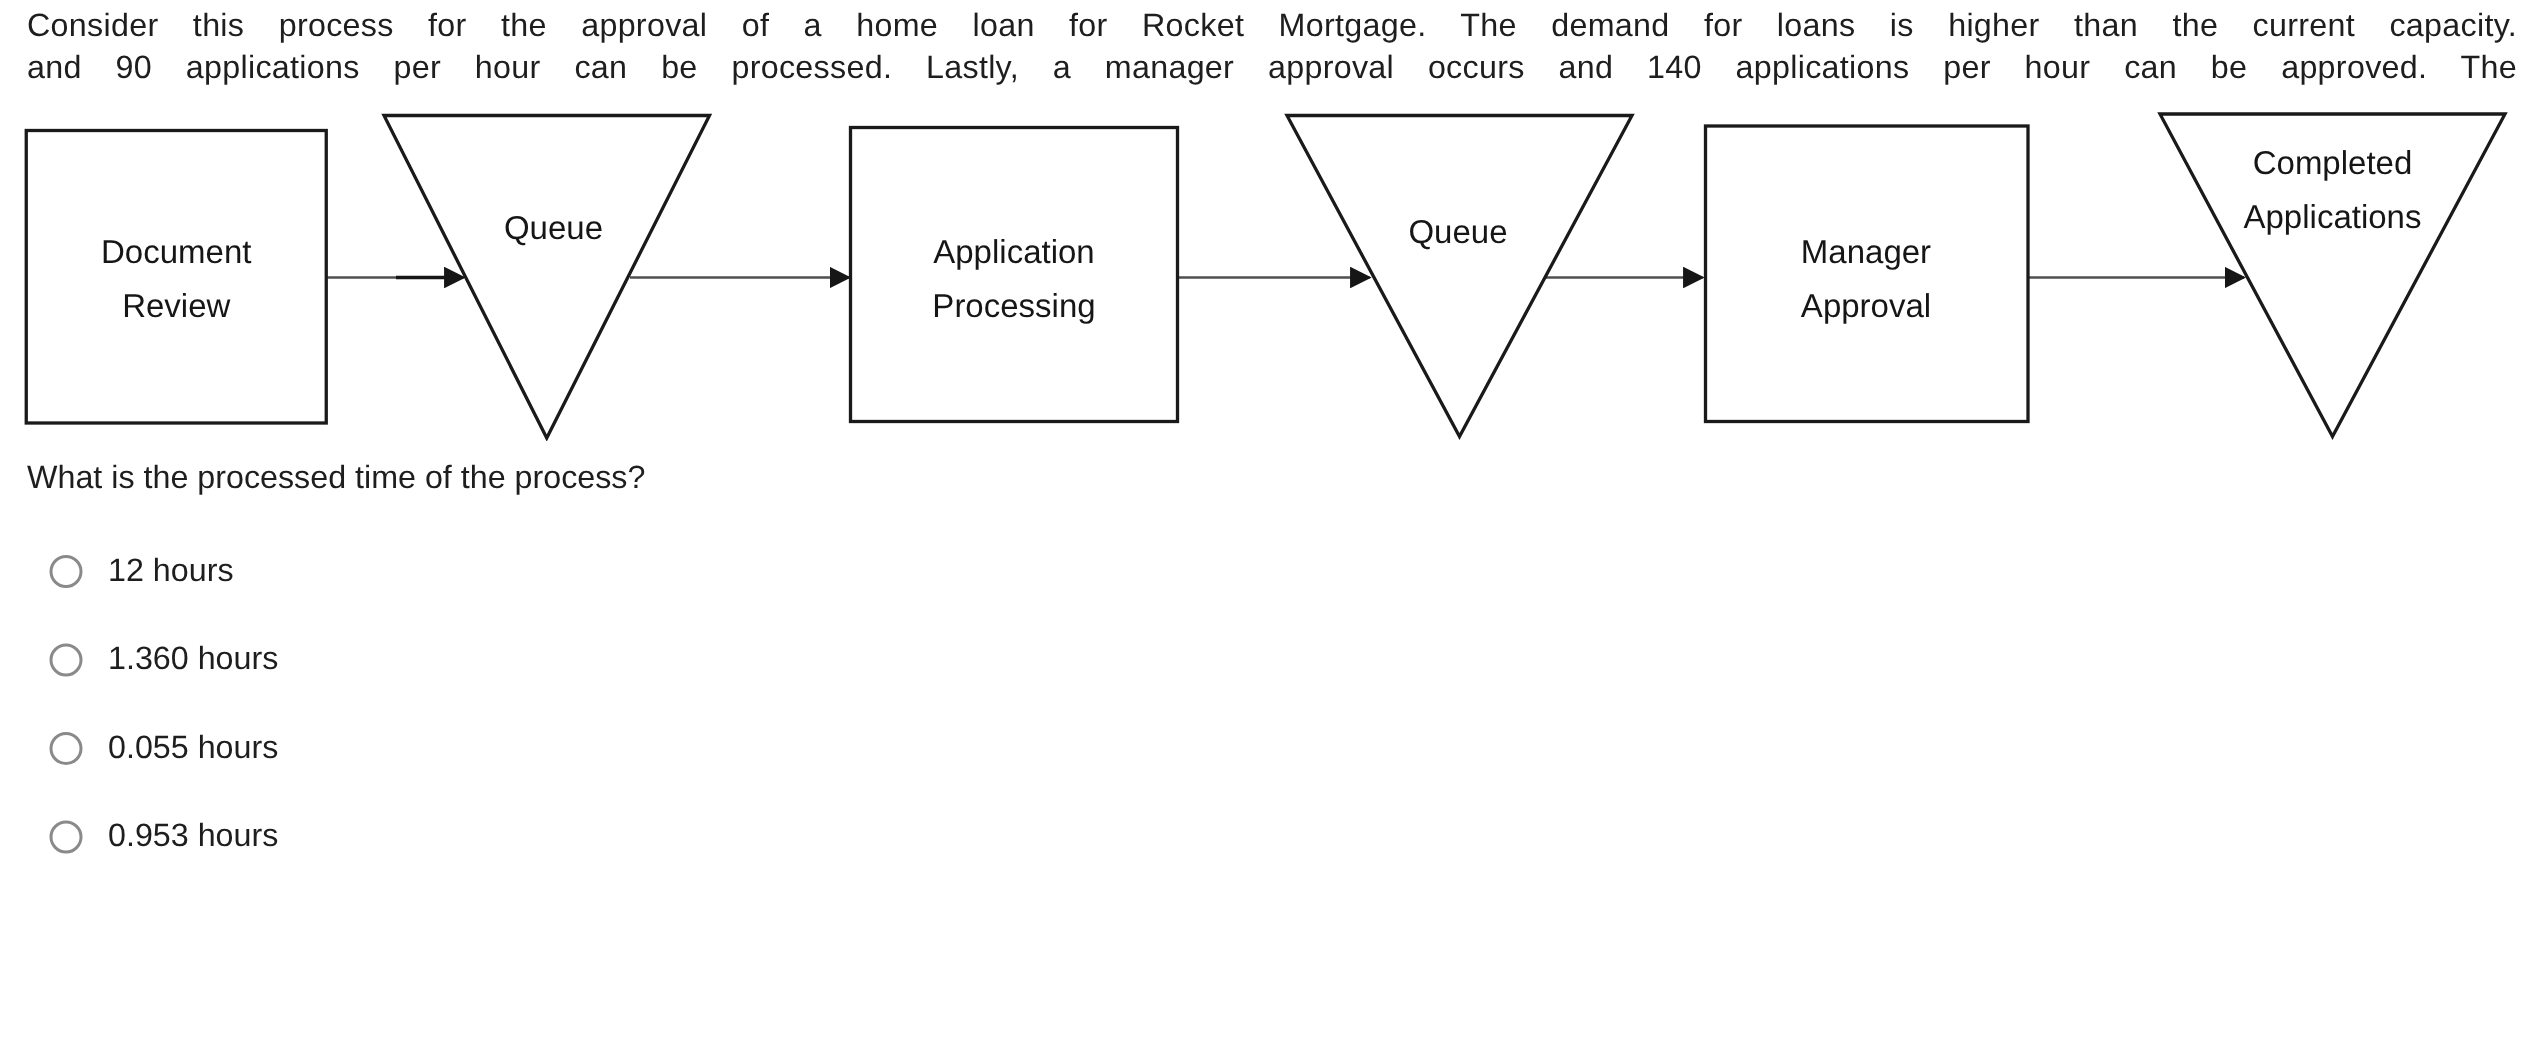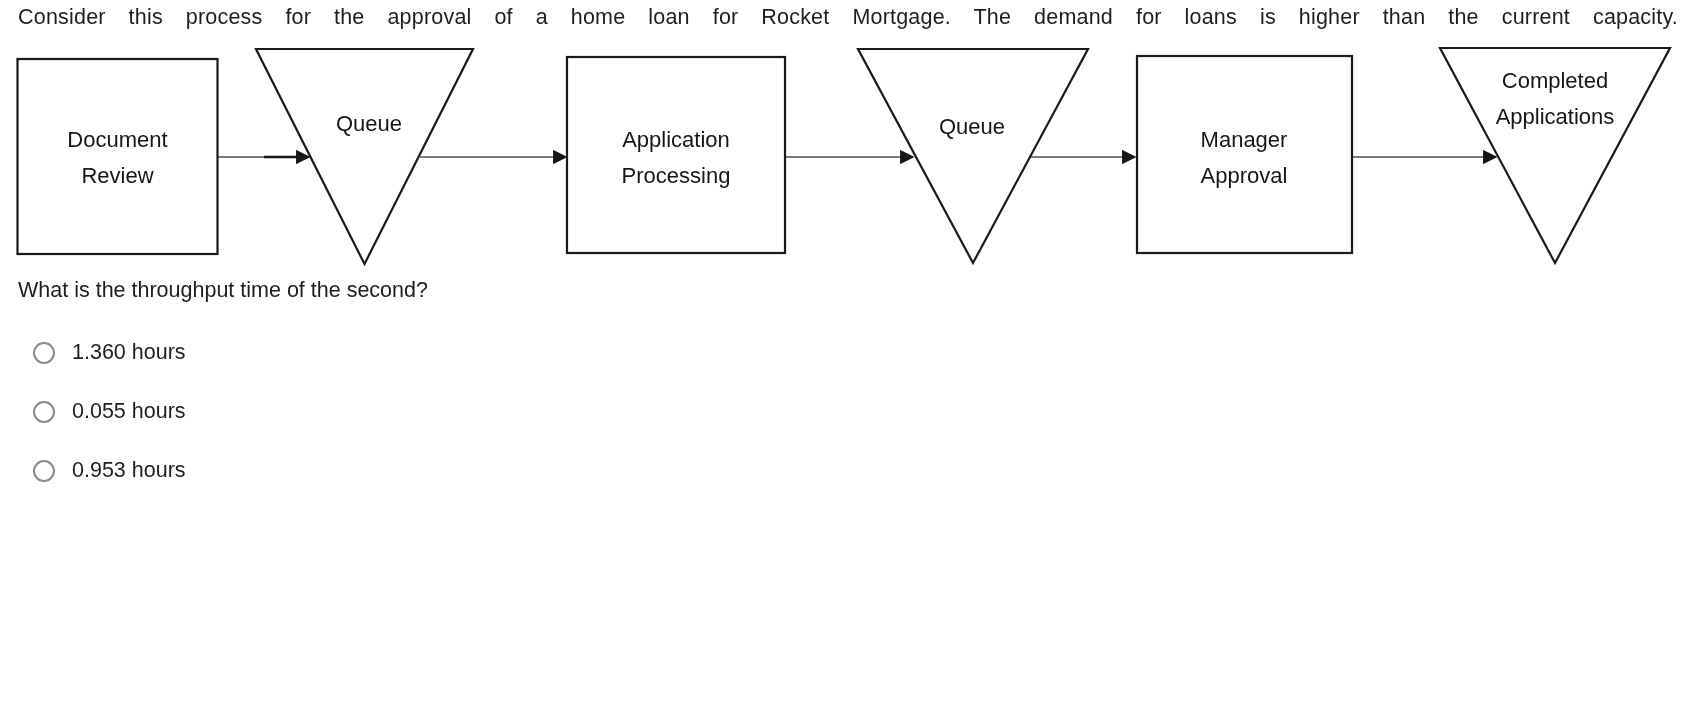--- a/index.html
+++ b/index.html
@@ -67,20 +67,21 @@
   .radio.selected .dot { background: var(--accent, #2b7cee); }
   .option-label { white-space: nowrap; }
 </style>
 </head>
 <body>
 
 <div class="page">
 
   <div class="para">
     <div class="para-line just">Consider this process for the approval of a home loan for Rocket Mortgage. The demand for loans is higher than the current capacity.</div>
+    <div class="para-line just">and 90 applications per hour can be processed. Lastly, a manager approval occurs and 140 applications per hour can be approved. The</div>
   </div>
 
   <svg class="diagram" viewBox="0 0 1684 235">
     <defs>
       <marker id="arrow" viewBox="0 0 10 10" refX="9" refY="5" markerWidth="9" markerHeight="9" orient="auto-start-reverse">
         <path d="M0,0 L10,5 L0,10 z" fill="#161616"></path>
       </marker>
     </defs>
 
     <line class="conn" x1="218" y1="126" x2="309" y2="126" marker-end="url(#arrow)"></line>
@@ -108,23 +109,29 @@
 
     <text class="dg-text" x="972" y="103" text-anchor="middle">Queue</text>
 
     <text class="dg-text" x="1244" y="116" text-anchor="middle">Manager</text>
     <text class="dg-text" x="1244" y="152" text-anchor="middle">Approval</text>
 
     <text class="dg-text" x="1555" y="57" text-anchor="middle">Completed</text>
     <text class="dg-text" x="1555" y="93" text-anchor="middle">Applications</text>
   </svg>
 
-  <div class="question">What is the throughput time of the second?</div>
+  <div class="question">What is the processed time of the process?</div>
 
   <div class="options">
+    <div class="option-row">
+      <span class="radio">
+          <span class="dot"></span>
+        </span>
+      <span class="option-label">12 hours</span>
+    </div>
     <div class="option-row">
       <span class="radio">
           <span class="dot"></span>
         </span>
       <span class="option-label">1.360 hours</span>
     </div>
     <div class="option-row">
       <span class="radio">
           <span class="dot"></span>
         </span>

